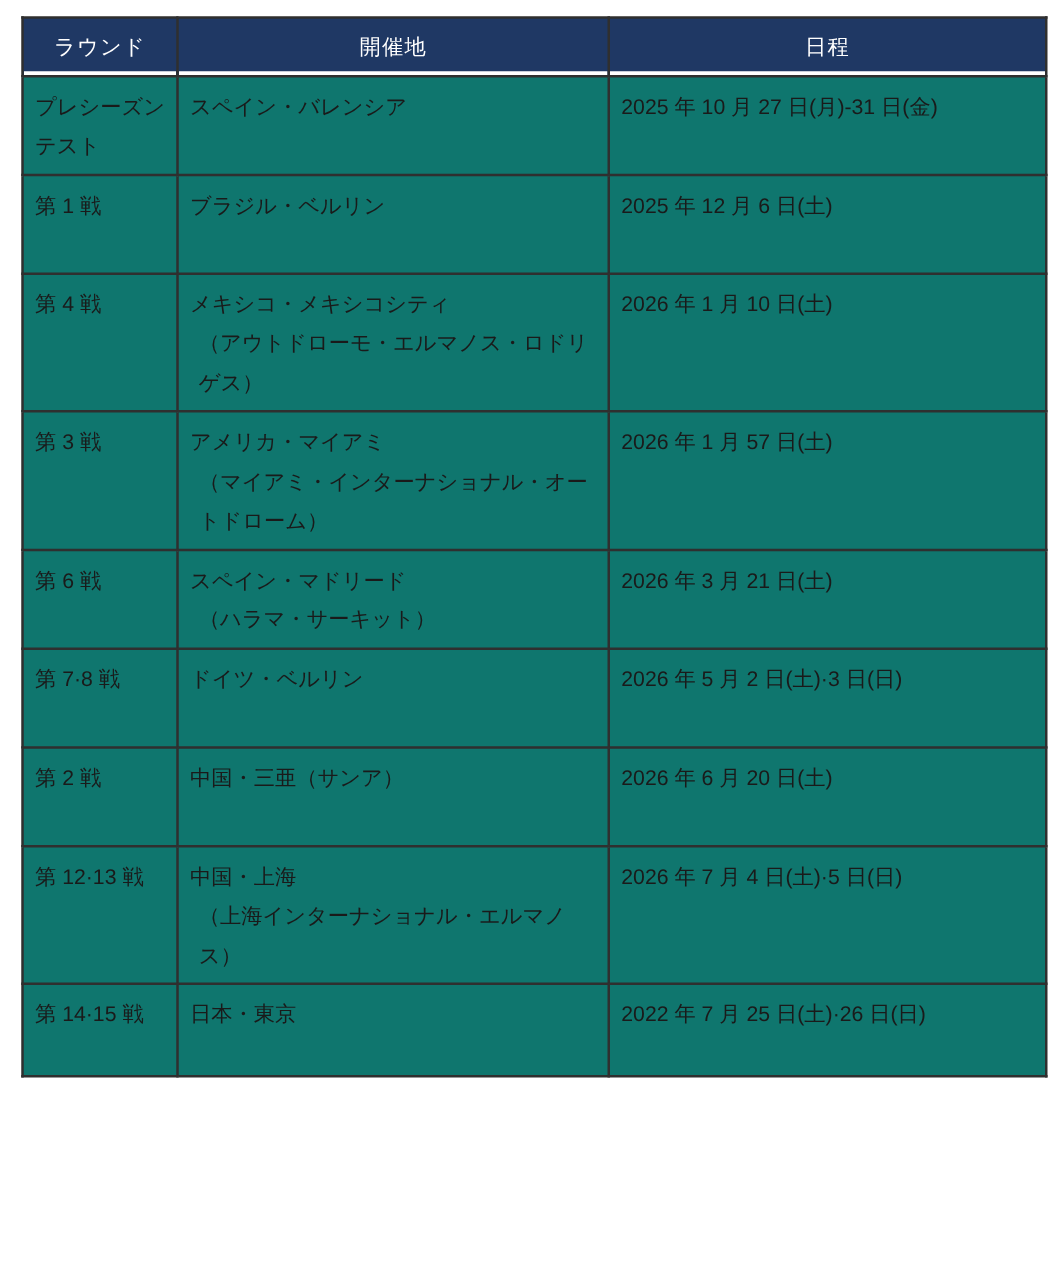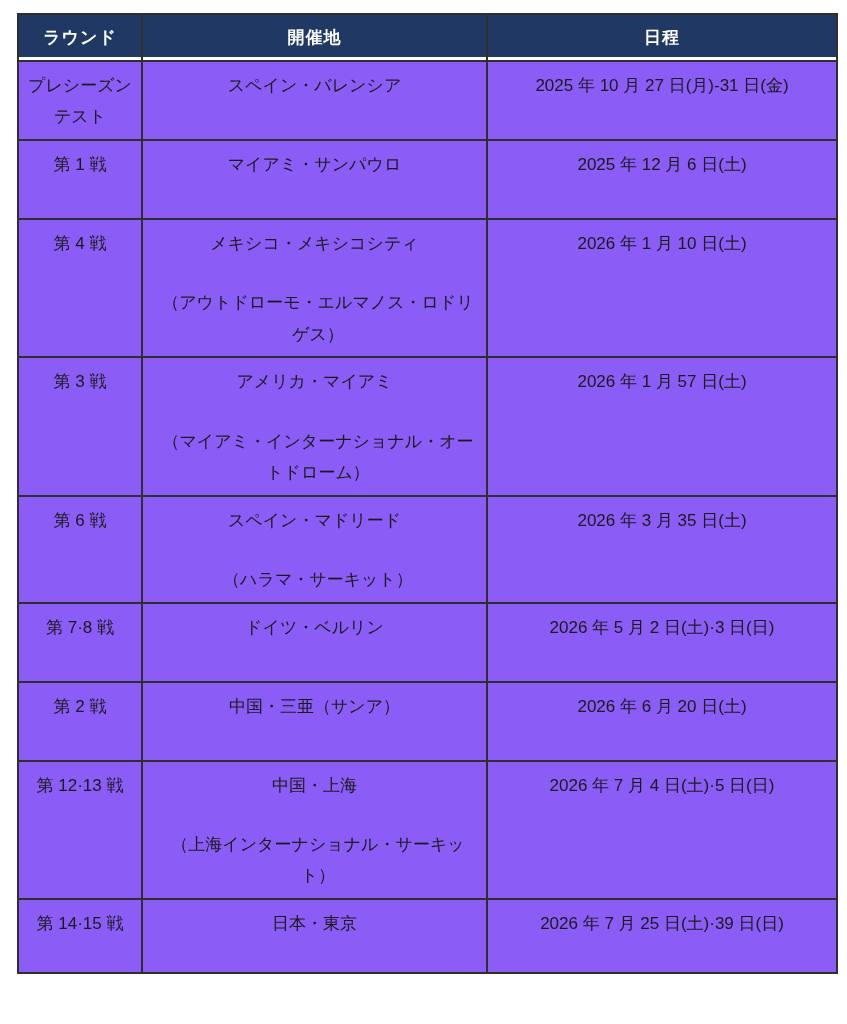--- a/index.html
+++ b/index.html
@@ -31,38 +31,37 @@
   table.schedule td {
     border: 2px solid var(--border, #2f2f2f);
     box-sizing: border-box;
   }
   table.schedule th {
     background: var(--header-bg, #1F3864);
     color: var(--header-text, #ffffff);
     height: 47px;
     text-align: center;
     vertical-align: middle;
-    font-weight: bold;
+    font-weight: normal;
     letter-spacing: 1px;
     
     box-shadow: inset 0 -3px 0 #ffffff;
   }
   table.schedule td {
     vertical-align: top;
     padding: 8px 9px 6px 9px;
     height: 79px;
     line-height: 1.85;
-    background: #8b5cf6;
-    text-align: center;
+    background: #0f766e;
   }
   table.schedule tbody tr:last-child td {
     height: 74px;
   }
   .round-cell  { }
-  .venue-detail { padding-left: 7px; margin-top: 28px; }
+  .venue-detail { padding-left: 7px; }
   .venue-detail:empty { display: none; }
 </style>
 </head>
 <body>
 
 <div class="page">
 
   <table class="schedule">
     <colgroup>
       <col style="width:124px">
@@ -87,21 +86,21 @@
       </td>
       <td class="date-cell">
         <span>2025 年 10 月 27 日(月)-31 日(金)</span>
       </td>
     </tr>
         <tr>
       <td class="round-cell">
         <span>第 1 戦</span>
       </td>
       <td class="venue-cell">
-        <div>マイアミ・サンパウロ</div>
+        <div>ブラジル・ベルリン</div>
 
       </td>
       <td class="date-cell">
         <span>2025 年 12 月 6 日(土)</span>
       </td>
     </tr>
         <tr>
       <td class="round-cell">
         <span>第 4 戦</span>
       </td>
@@ -127,21 +126,21 @@
     </tr>
         <tr>
       <td class="round-cell">
         <span>第 6 戦</span>
       </td>
       <td class="venue-cell">
         <div>スペイン・マドリード</div>
         <div class="venue-detail">（ハラマ・サーキット）</div>
       </td>
       <td class="date-cell">
-        <span>2026 年 3 月 35 日(土)</span>
+        <span>2026 年 3 月 21 日(土)</span>
       </td>
     </tr>
         <tr>
       <td class="round-cell">
         <span>第 7·8 戦</span>
       </td>
       <td class="venue-cell">
         <div>ドイツ・ベルリン</div>
 
       </td>
@@ -160,34 +159,34 @@
       <td class="date-cell">
         <span>2026 年 6 月 20 日(土)</span>
       </td>
     </tr>
         <tr>
       <td class="round-cell">
         <span>第 12·13 戦</span>
       </td>
       <td class="venue-cell">
         <div>中国・上海</div>
-        <div class="venue-detail">（上海インターナショナル・サーキット）</div>
+        <div class="venue-detail">（上海インターナショナル・エルマノス）</div>
       </td>
       <td class="date-cell">
         <span>2026 年 7 月 4 日(土)·5 日(日)</span>
       </td>
     </tr>
         <tr>
       <td class="round-cell">
         <span>第 14·15 戦</span>
       </td>
       <td class="venue-cell">
         <div>日本・東京</div>
 
       </td>
       <td class="date-cell">
-        <span>2026 年 7 月 25 日(土)·39 日(日)</span>
+        <span>2022 年 7 月 25 日(土)·26 日(日)</span>
       </td>
     </tr>
       </tbody>
   </table>
 
 </div>
 
 </body></html>

